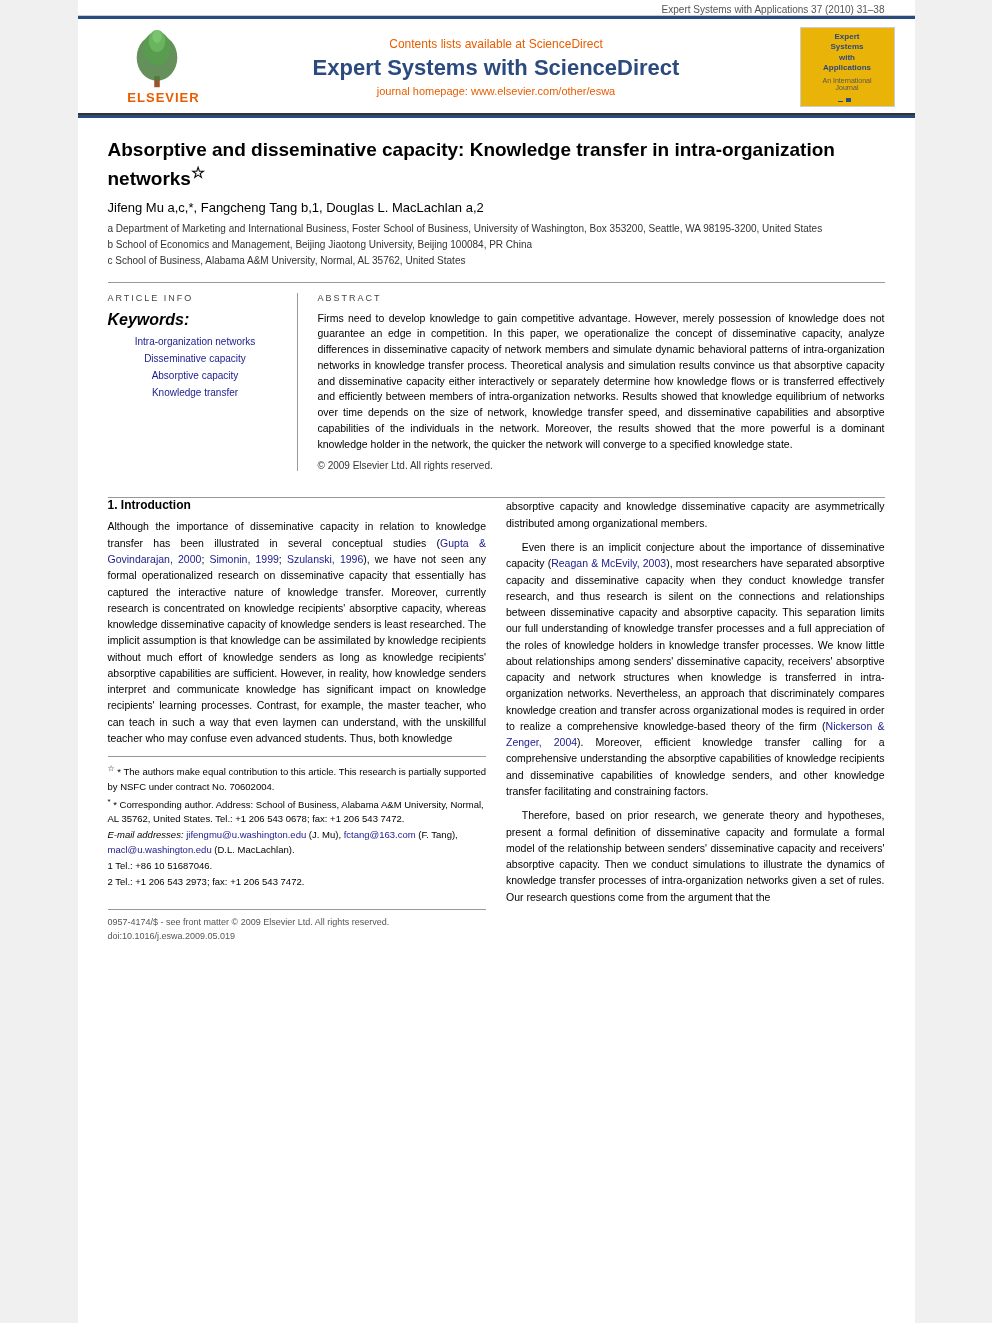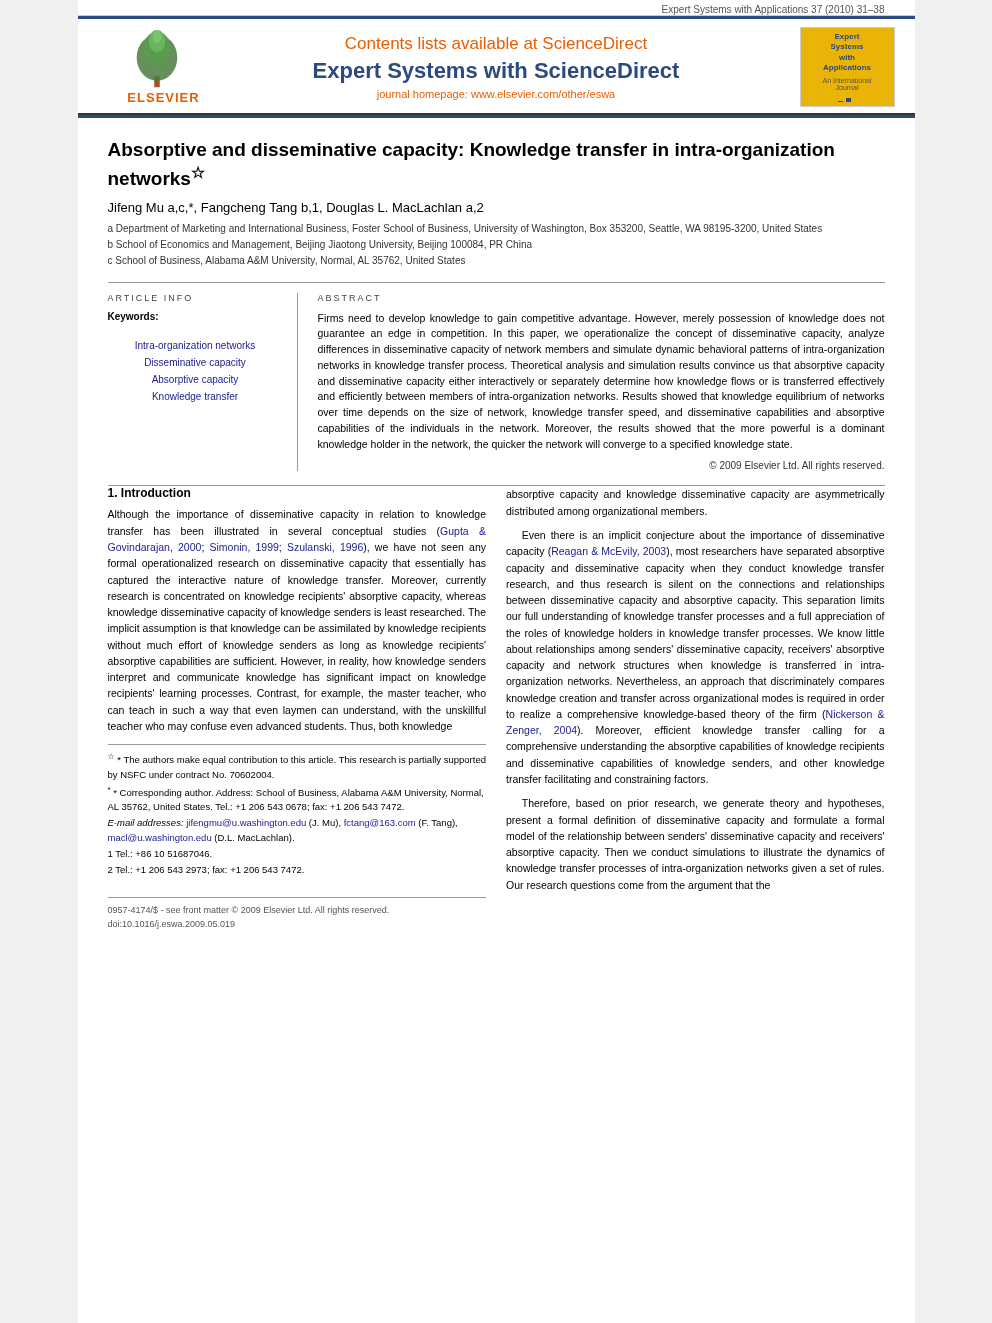--- a/index.html
+++ b/index.html
@@ -47,21 +47,21 @@
       font-family: Arial, sans-serif;
       letter-spacing: 1px;
       padding-left: 12px;
     }
     .journal-header-center {
       flex: 1;
       text-align: center;
       padding: 0 10px;
     }
     .science-direct-link {
-      font-size: 17px;
+      font-size: 12px;
       color: #555;
       font-family: Arial, sans-serif;
     }
     .science-direct-link span {
       color: #e85d00;
     }
     .journal-title-main {
       font-size: 22px;
       font-weight: bold;
       color: #2b4a7e;
@@ -142,54 +142,55 @@
     }
     .section-header {
       font-size: 9px;
       font-family: Arial, sans-serif;
       letter-spacing: 2px;
       color: #444;
       margin-bottom: 8px;
       text-transform: uppercase;
     }
     .keywords-label {
-      font-size: 10px;
+      font-size: 16px;
+      font-style: italic;
       font-family: Arial, sans-serif;
       font-weight: bold;
       color: #000;
-      margin-bottom: 15px;
+      margin-bottom: 4px;
     }
     .keywords-list {
       font-size: 10px;
       font-family: Arial, sans-serif;
       line-height: 1.7;
       color: #1a1a8e;
       text-align: center;
     }
     .abstract-text {
       font-size: 10.5px;
       line-height: 1.5;
       font-family: Arial, sans-serif;
       text-align: justify;
     }
     .abstract-text p {
       margin-bottom: 6px;
     }
     .copyright {
-      text-align: right;
+      text-align: left;
       font-size: 10px;
       font-family: Arial, sans-serif;
       color: #333;
       margin-top: 8px;
     }
     
     .body-two-col {
       display: flex;
       gap: 20px;
-      margin-top: 14px;
+      margin-top: 26px;
       border-top: 1px solid #999;
     }
     .body-left {
       flex: 1;
     }
     .body-right {
       flex: 1;
     }
     .section-title {
       font-size: 12px;

